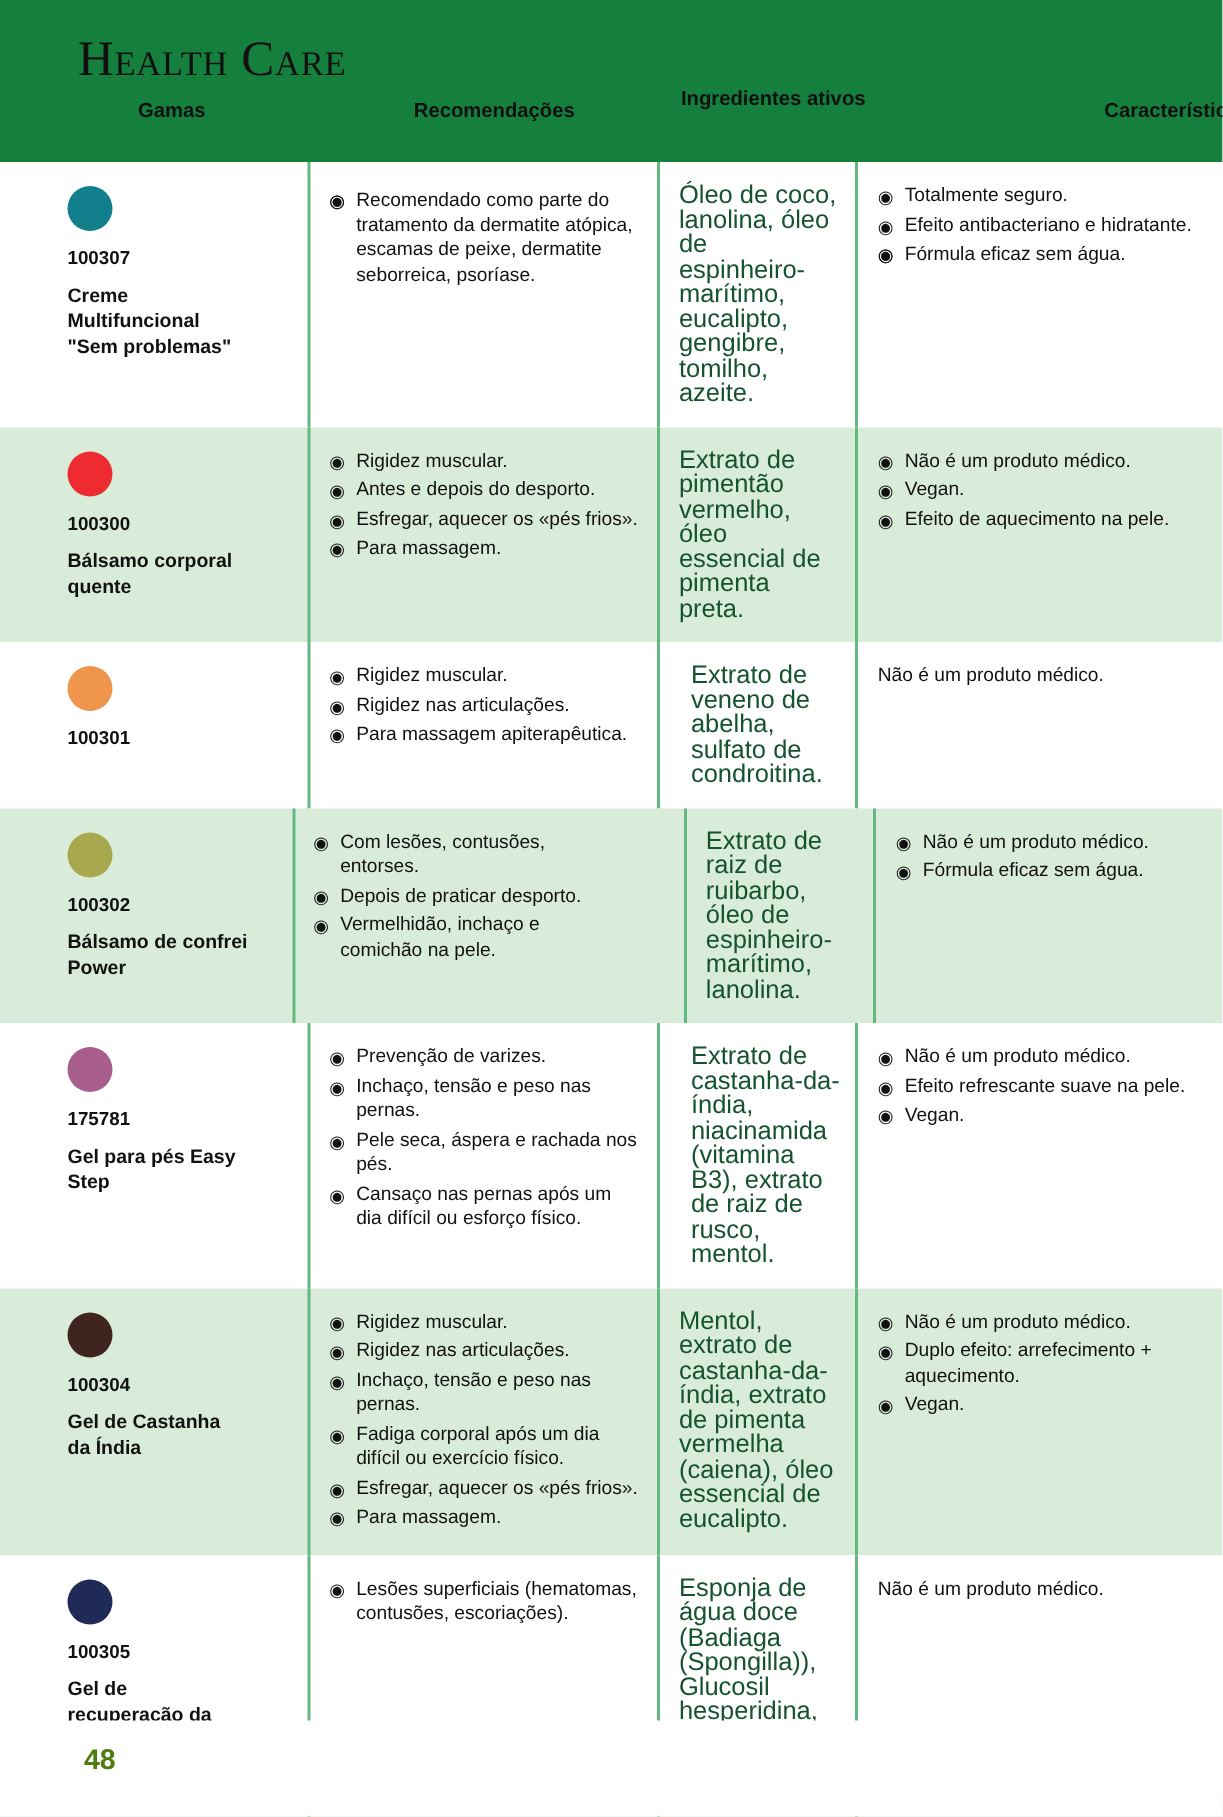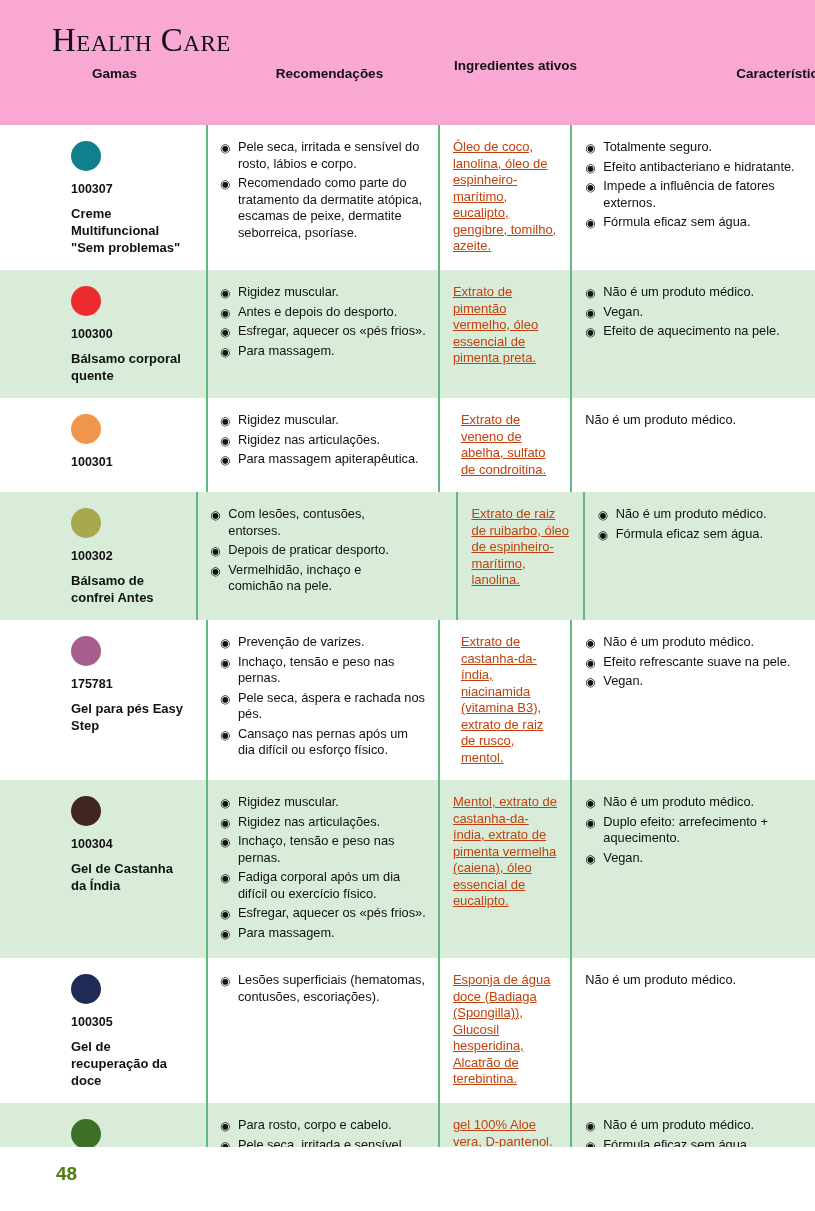--- a/index.html
+++ b/index.html
@@ -19,22 +19,22 @@
     position: relative;
     width: 815px;
     height: 1211px;
     background: #ffffff;
   }
 
   
   .header-band {
     position: relative;
     width: 815px;
-    height: 125px;
-    background: #f9a8d4;
+    height: 108px;
+    background: #15803d;
     box-sizing: border-box;
   }
   .doc-title {
     position: absolute;
     left: 52px;
     top: 22px;
     font-family: "Liberation Serif", serif;
     font-size: 33px;
     font-variant: small-caps;
     letter-spacing: 0.5px;
@@ -73,21 +73,21 @@
     box-sizing: border-box;
     background: #ffffff;
   }
   .row.tint { background: #d9ecd9; }
 
   .cell {
     box-sizing: border-box;
     position: relative;
     padding: 14px 10px 14px 12px;
   }
-  .c-gama  { width: 210px; padding-left: 26px; }
+  .c-gama  { width: 210px; padding-left: 0; }
   .c-rec   { width: 237px; border-left: 2px solid #62b880; }
   .c-ing   { width: 135px; border-left: 2px solid #62b880; padding-left: 13px;}
   .c-car   { width: 250px; border-left: 2px solid #62b880; padding-left: 13px;}
 
   
   .swatch {
     width: 30px;
     height: 30px;
     border-radius: 50%;
     margin-left: 45px;
@@ -132,25 +132,24 @@
     line-height: 16px;
     color: #111111;
   }
   .plain {
     font-size: 12.8px;
     line-height: 16.5px;
     color: #111111;
     margin: 0;
   }
   .ing-text {
-    font-size: 13px;
+    font-size: 17px;
     line-height: 16.5px;
-    color: #c2410c;
+    color: #14532d;
     margin: 0;
-    text-decoration: underline;
   }
   .ing-text.indent { padding-left: 8px; }
 
   
   .footer {
     position: absolute;
     left: 0;
     bottom: 0;
     width: 815px;
     height: 64px;
@@ -183,32 +182,32 @@
 
   <div class="table" id="table-body">
       <div class="row">
         <div class="cell c-gama">
           <div class="swatch" style="background: rgb(17, 127, 140);"></div>
           <div class="code">100307</div>
           <div class="pname">Creme Multifuncional "Sem problemas"</div>
         </div>
         <div class="cell c-rec" style="border-left-color: rgb(98, 184, 128);">
           <ul class="blist">
-            <li><span class="bullet">◉</span><span>Pele seca, irritada e sensível do rosto, lábios e corpo.</span></li>
+            <li><span class="bullet">◉</span></li>
             <li><span class="bullet">◉</span><span>Recomendado como parte do tratamento da dermatite atópica, escamas de peixe, dermatite seborreica, psoríase.</span></li>
           </ul>
         </div>
         <div class="cell c-ing" style="border-left-color: rgb(98, 184, 128);">
           <p class="ing-text">Óleo de coco, lanolina, óleo de espinheiro-marítimo, eucalipto, gengibre, tomilho, azeite.</p>
         </div>
         <div class="cell c-car" style="border-left-color: rgb(98, 184, 128);">
           <ul class="blist">
             <li><span class="bullet">◉</span><span>Totalmente seguro.</span></li>
             <li><span class="bullet">◉</span><span>Efeito antibacteriano e hidratante.</span></li>
-            <li><span class="bullet">◉</span><span>Impede a influência de fatores externos.</span></li>
+            <li><span class="bullet">◉</span></li>
             <li><span class="bullet">◉</span><span>Fórmula eficaz sem água.</span></li>
           </ul>
         </div>
       </div>
       <div class="row tint">
         <div class="cell c-gama">
           <div class="swatch" style="background: rgb(239, 43, 50);"></div>
           <div class="code">100300</div>
           <div class="pname">Bálsamo corporal quente</div>
         </div>
@@ -247,21 +246,21 @@
           <p class="ing-text indent">Extrato de veneno de abelha, sulfato de condroitina.</p>
         </div>
         <div class="cell c-car" style="border-left-color: rgb(98, 184, 128);">
           <p class="plain">Não é um produto médico.</p>
         </div>
       </div>
       <div class="row tint">
         <div class="cell c-gama">
           <div class="swatch" style="background: rgb(168, 168, 79);"></div>
           <div class="code">100302</div>
-          <div class="pname">Bálsamo de confrei Antes</div>
+          <div class="pname">Bálsamo de confrei Power</div>
         </div>
         <div class="cell c-rec" style="border-left-color: rgb(98, 184, 128);">
           <ul class="blist">
             <li><span class="bullet">◉</span><span>Com lesões, contusões, entorses.</span></li>
             <li><span class="bullet">◉</span><span>Depois de praticar desporto.</span></li>
             <li><span class="bullet">◉</span><span>Vermelhidão, inchaço e comichão na pele.</span></li>
           </ul>
         </div>
         <div class="cell c-ing" style="border-left-color: rgb(98, 184, 128); margin-left: 40px;">
           <p class="ing-text">Extrato de raiz de ruibarbo, óleo de espinheiro-marítimo, lanolina.</p>

